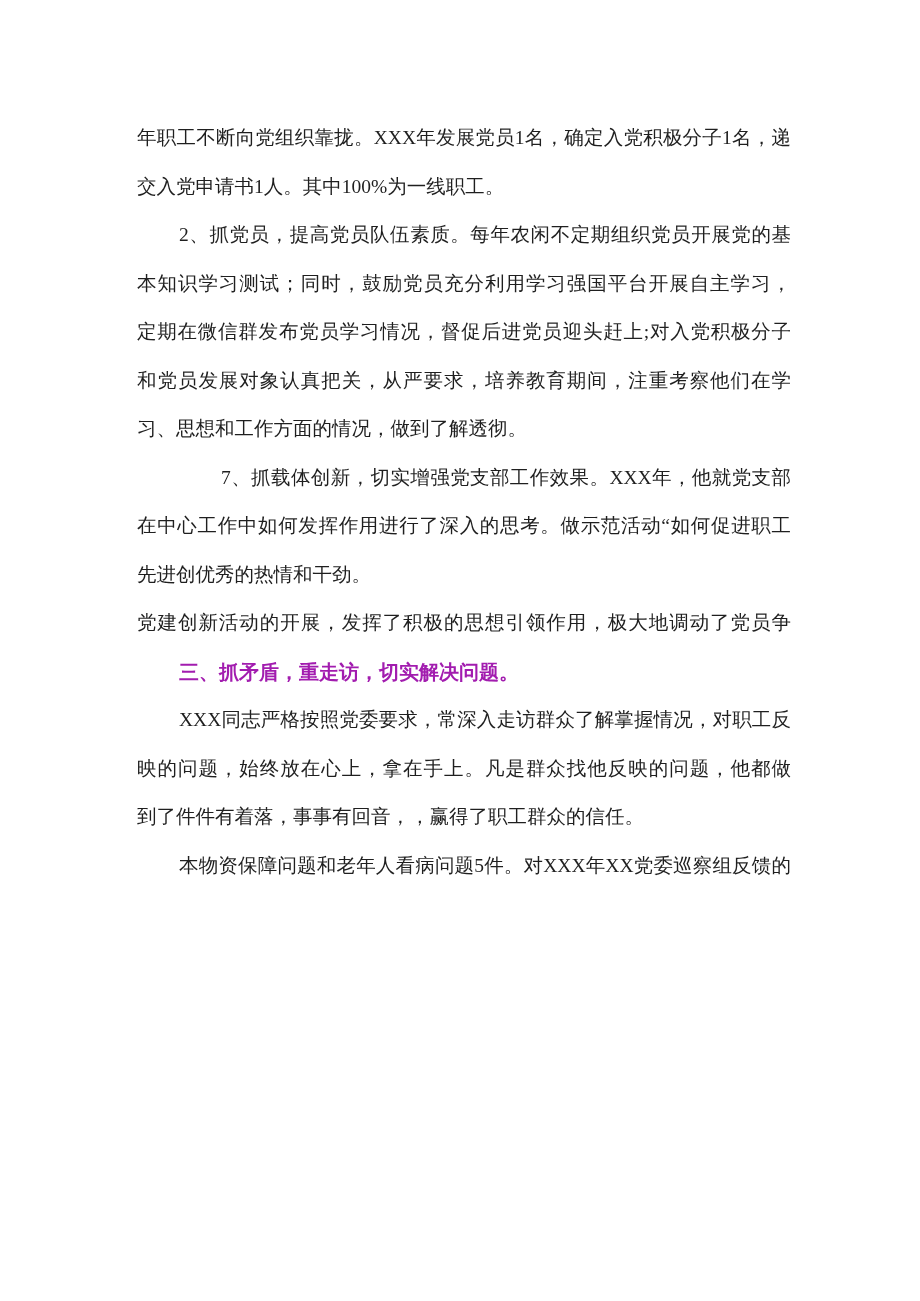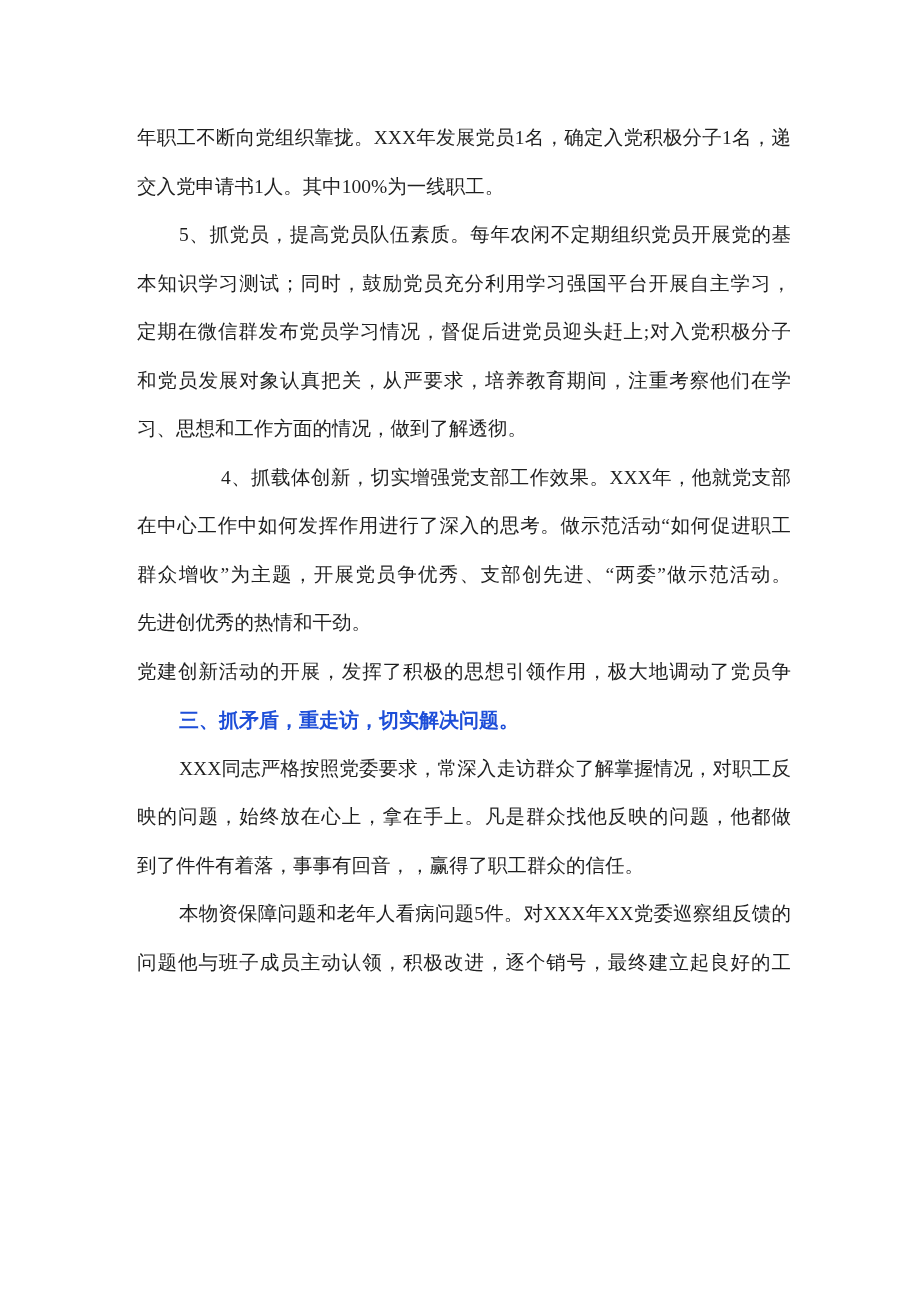--- a/index.html
+++ b/index.html
@@ -36,52 +36,50 @@
   .line.flush {
     text-align: right;
     text-align-last: left;
   }
   .indent-normal .line:first-child { text-indent: 42px; }
   .indent-large  .line:first-child { text-indent: 84px; }
   .style-heading .line {
     font-family: "Liberation Sans", "DejaVu Sans", sans-serif;
     font-weight: 700;
     font-size: 20px;
-    color: #1d4ed8;
+    color: #a21caf;
   }
 </style>
 </head>
 <body>
 
 <div class="page">
   <div class="doc" id="doc">
       <div class="para style-body indent-none">
         <div class="line">年职工不断向党组织靠拢。XXX年发展党员1名，确定入党积极分子1名，递</div>
         <div class="line flush">交入党申请书1人。其中100%为一线职工。</div>
       </div>
       <div class="para style-body indent-normal">
-        <div class="line">5、抓党员，提高党员队伍素质。每年农闲不定期组织党员开展党的基</div>
+        <div class="line">2、抓党员，提高党员队伍素质。每年农闲不定期组织党员开展党的基</div>
         <div class="line">本知识学习测试；同时，鼓励党员充分利用学习强国平台开展自主学习，</div>
         <div class="line">定期在微信群发布党员学习情况，督促后进党员迎头赶上;对入党积极分子</div>
         <div class="line">和党员发展对象认真把关，从严要求，培养教育期间，注重考察他们在学</div>
         <div class="line flush">习、思想和工作方面的情况，做到了解透彻。</div>
       </div>
       <div class="para style-body indent-large">
-        <div class="line">4、抓载体创新，切实增强党支部工作效果。XXX年，他就党支部</div>
+        <div class="line">7、抓载体创新，切实增强党支部工作效果。XXX年，他就党支部</div>
         <div class="line">在中心工作中如何发挥作用进行了深入的思考。做示范活动“如何促进职工</div>
-        <div class="line">群众增收”为主题，开展党员争优秀、支部创先进、“两委”做示范活动。</div>
         <div class="line flush">先进创优秀的热情和干劲。</div>
         <div class="line">党建创新活动的开展，发挥了积极的思想引领作用，极大地调动了党员争</div>
       </div>
       <div class="para style-heading indent-normal">
         <div class="line flush">三、抓矛盾，重走访，切实解决问题。</div>
       </div>
       <div class="para style-body indent-normal">
         <div class="line">XXX同志严格按照党委要求，常深入走访群众了解掌握情况，对职工反</div>
         <div class="line">映的问题，始终放在心上，拿在手上。凡是群众找他反映的问题，他都做</div>
         <div class="line flush">到了件件有着落，事事有回音，，赢得了职工群众的信任。</div>
       </div>
       <div class="para style-body indent-normal">
         <div class="line">本物资保障问题和老年人看病问题5件。对XXX年XX党委巡察组反馈的11个</div>
-        <div class="line">问题他与班子成员主动认领，积极改进，逐个销号，最终建立起良好的工</div>
       </div>
     </div>
 </div>
 
 </body></html>

